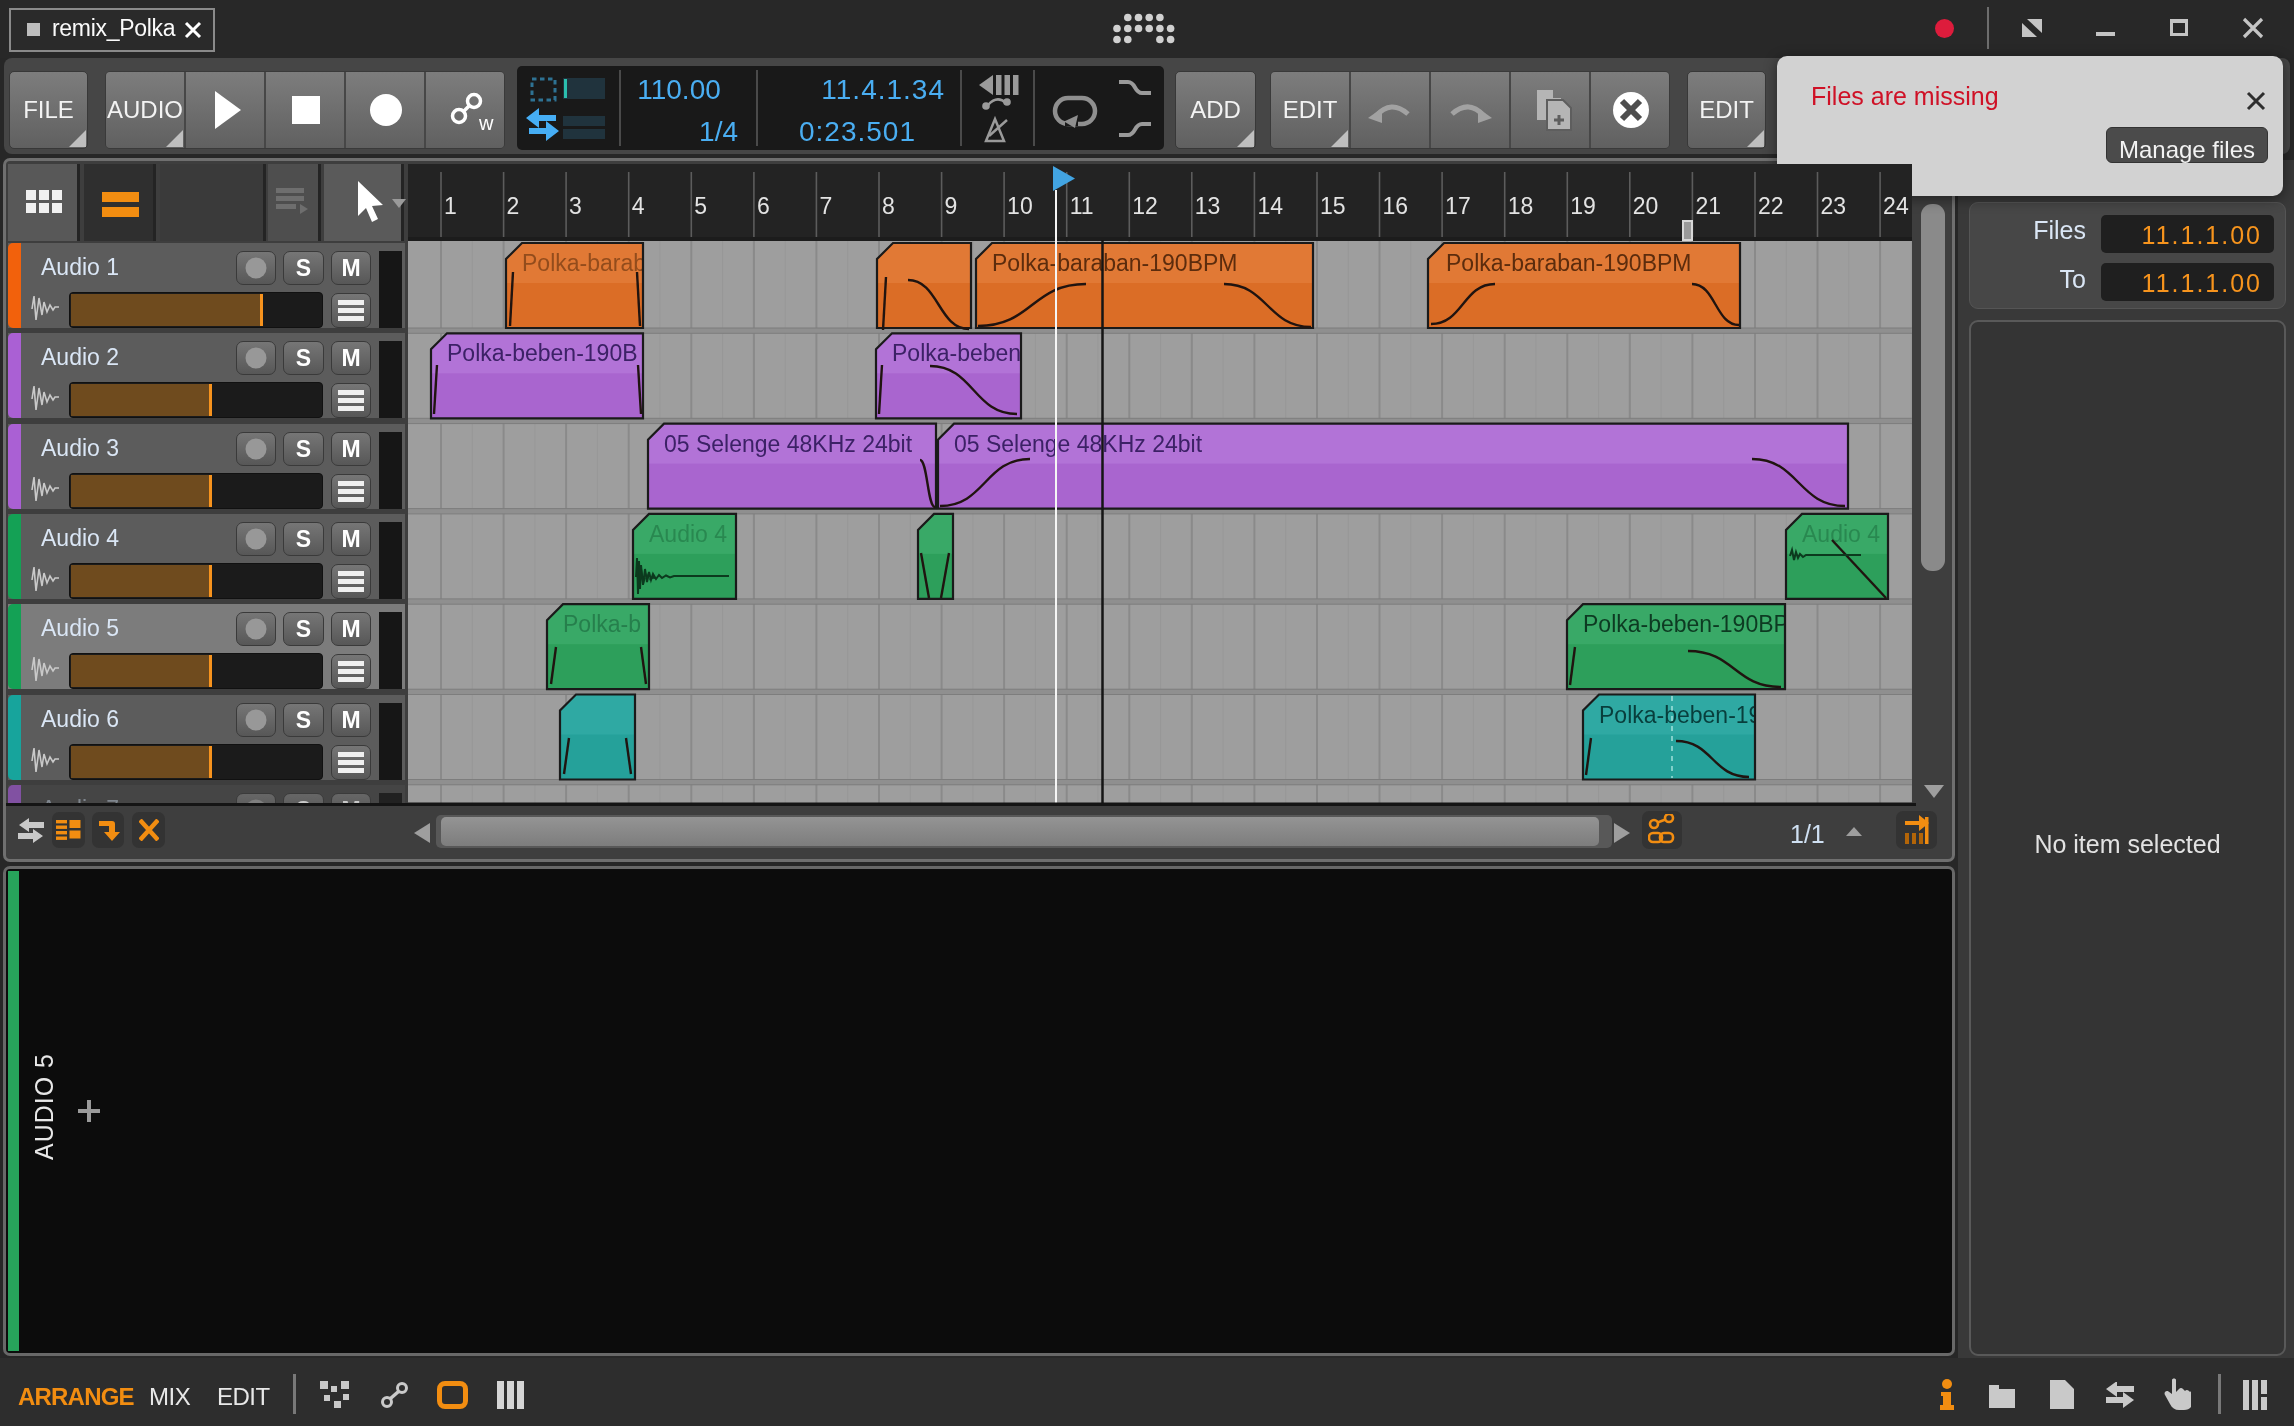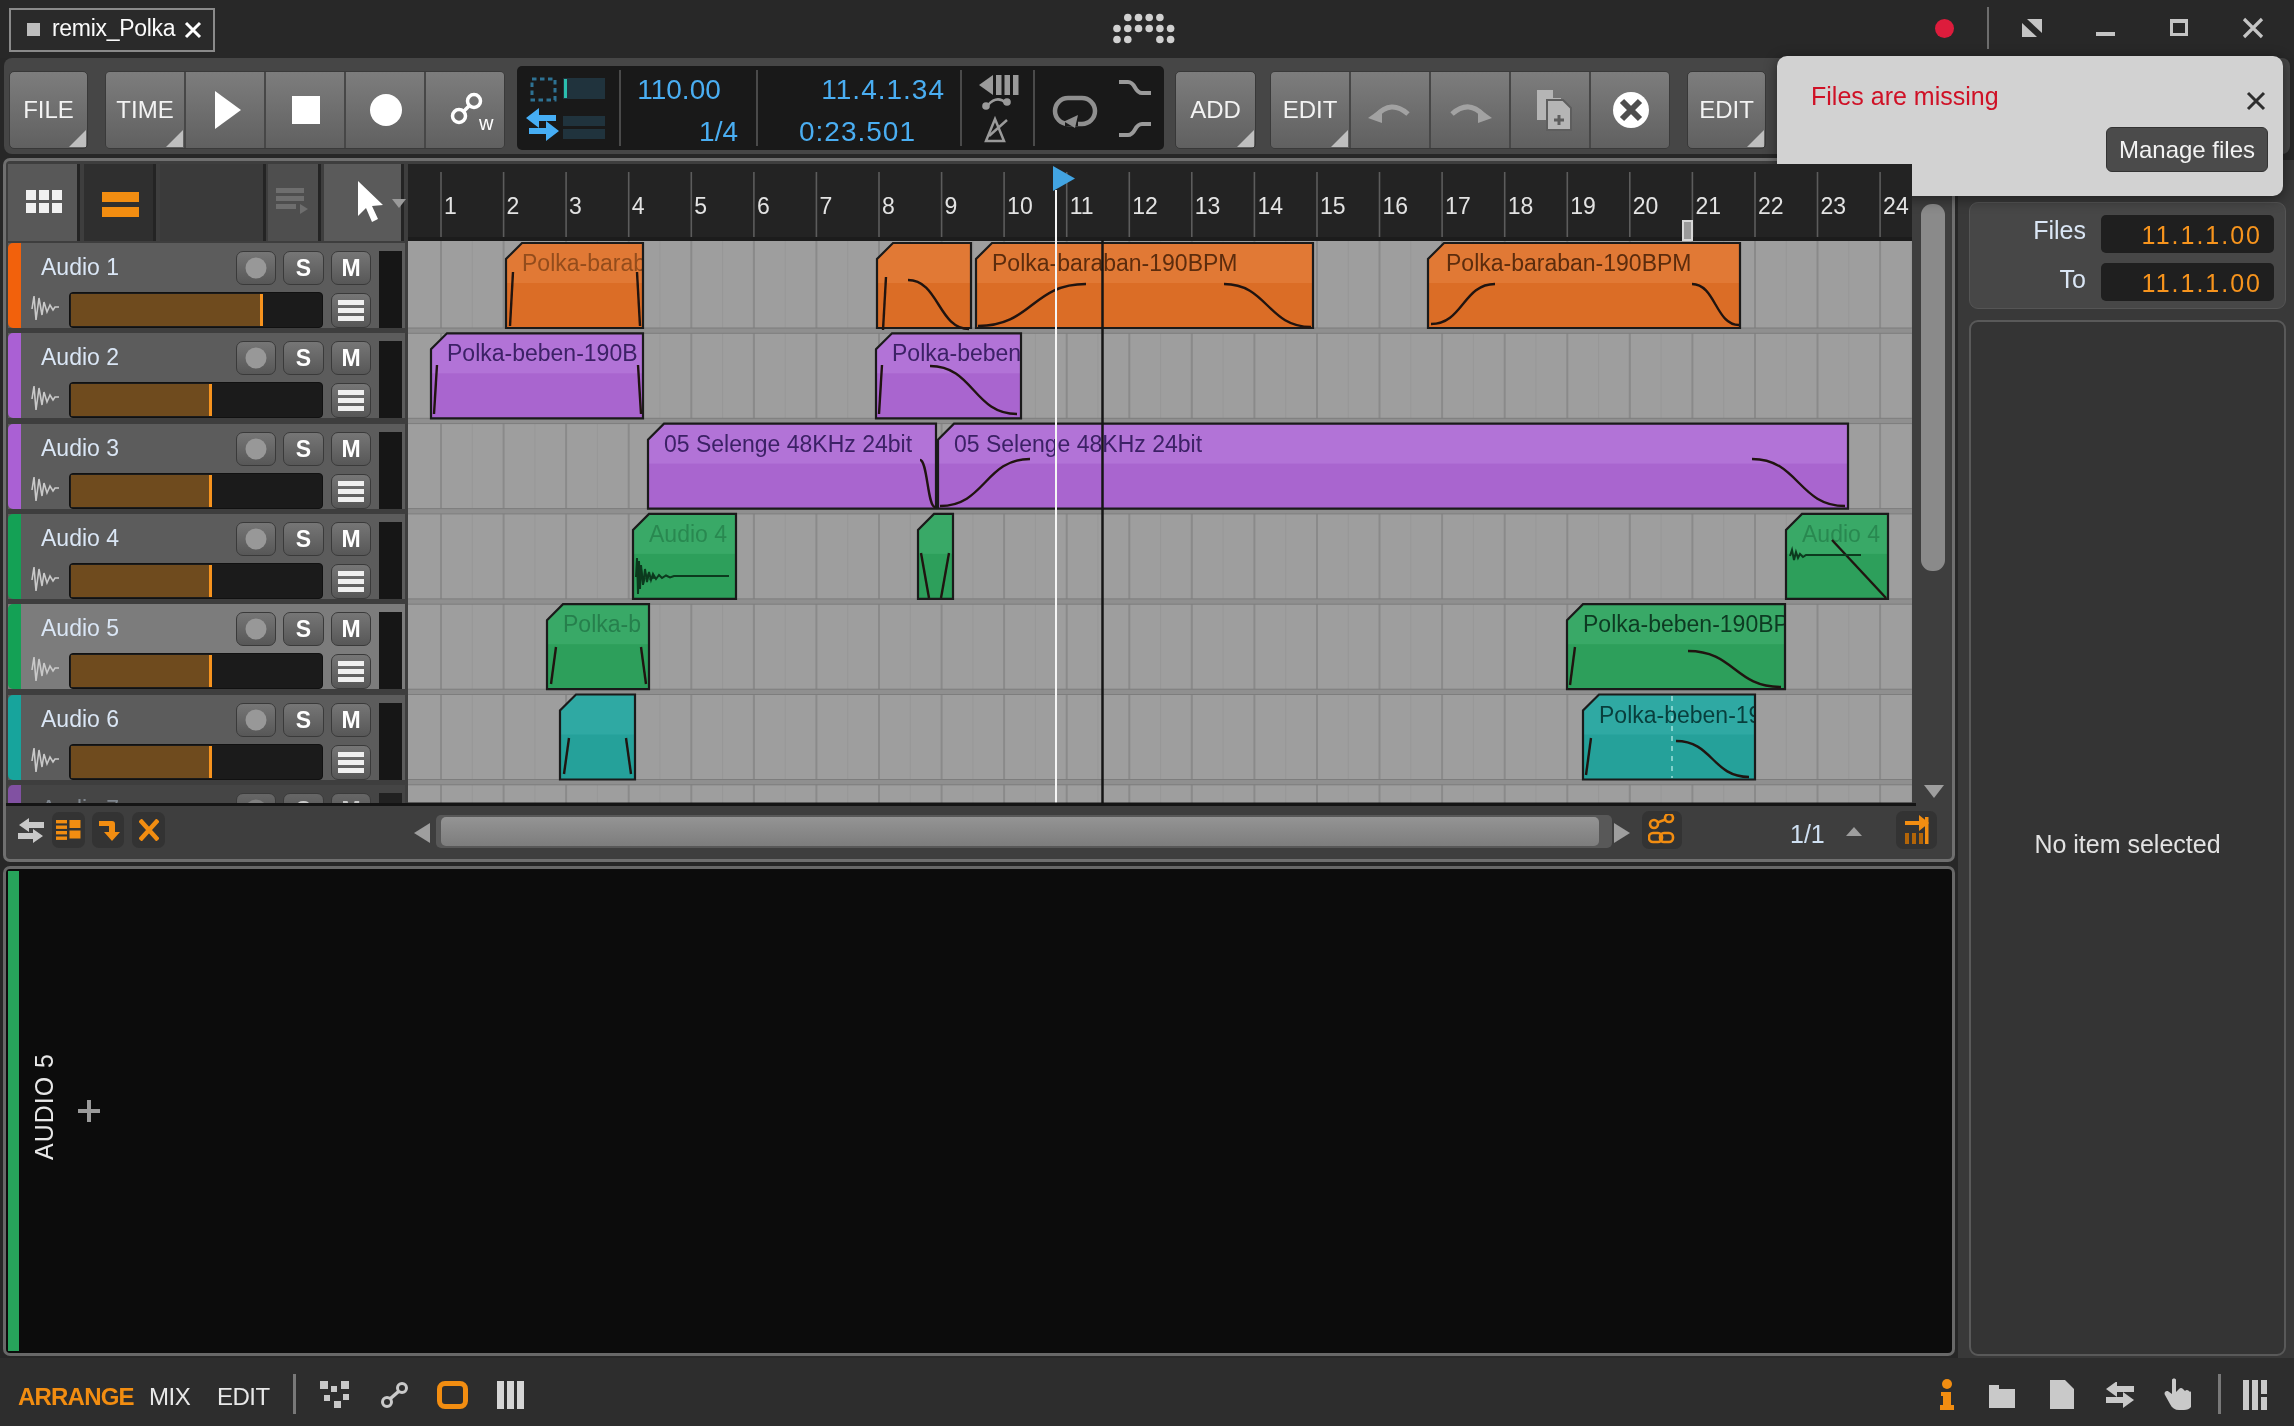--- a/index.html
+++ b/index.html
@@ -41,21 +41,21 @@
     <path d="M1,5 V19 H16 Z" fill="#c4c4c4"></path>
   </svg>
 <div class="a" style="left:2096px;top:32px;width:19px;height:4px;background:#c4c4c4"></div>
 <div class="a" style="left:2170px;top:19px;width:18px;height:17px;border:3px solid #c4c4c4;border-top-width:4px"></div>
 <svg class="a" style="left:2242px;top:17px" width="22" height="22">
     <path d="M2,2 L20,20 M20,2 L2,20" stroke="#c4c4c4" stroke-width="3.2"></path>
   </svg>
 <div class="a" style="left:4px;top:58px;width:2286px;height:96px;background:#464646;border-radius:8px"></div>
 <div class="btn fold" style="left:9px;top:71px;width:79px;height:78px;font-size:24px;line-height:76px">FILE</div>
 <div class="a" style="left:105px;top:71px;width:400px;height:78px;border:1px solid #3a3a3a;border-radius:5px;overflow:hidden">
-<div class="seg fold" style="left:0;width:80px;color:#f3f3f3;font-size:24px;line-height:76px;text-align:center">TIME</div>
+<div class="seg fold" style="left:0;width:80px;color:#f3f3f3;font-size:24px;line-height:76px;text-align:center">AUDIO</div>
 <div class="seg" style="left:80px;width:80px"><svg width="78" height="76">
         <path d="M29,19 L55,38 L29,57 Z" fill="#fff"></path>
       </svg></div>
 <div class="seg" style="left:160px;width:80px"><svg width="78" height="76">
         <rect x="26" y="24" width="28" height="28" fill="#fff"></rect>
       </svg></div>
 <div class="seg" style="left:240px;width:80px"><svg width="78" height="76">
         <circle cx="40" cy="38" r="16" fill="#fff"></circle>
       </svg></div>
 <div class="seg" style="left:320px;width:80px;border-right:none"><svg width="78" height="76">
@@ -412,21 +412,21 @@
     <rect x="0" y="0" width="6" height="30" fill="#c9c9c9"></rect>
     <rect x="9" y="0" width="6" height="30" fill="#c9c9c9"></rect>
     <rect x="18" y="0" width="6" height="14" fill="#c9c9c9"></rect>
     <rect x="18" y="17" width="6" height="13" fill="#c9c9c9"></rect>
   </svg>
 <div class="a" style="left:1777px;top:56px;width:506px;height:140px;background:#d2d2d2;border-radius:10px;box-shadow:0 3px 14px rgba(0,0,0,0.45)"></div>
 <div class="a" style="left:1811px;top:82px;font-size:25px;font-weight:normal;color:#cf1126">Files are missing</div>
 <svg class="a" style="left:2246px;top:91px" width="20" height="20">
     <path d="M2,2 L18,18 M18,2 L2,18" stroke="#2e2e2e" stroke-width="3"></path>
   </svg>
-<div class="a" style="left:2106px;top:127px;width:162px;height:45px;background:#4b4b4b;border-radius:6px;border:1px solid #333;color:#f2f2f2;font-size:24px;text-align:center;line-height:43px">Manage files</div>
+<div class="a" style="left:2106px;top:127px;width:162px;height:36px;background:#4b4b4b;border-radius:6px;border:1px solid #333;color:#f2f2f2;font-size:24px;text-align:center;line-height:43px">Manage files</div>
 <svg class="a" style="left:408px;top:164px" width="1504" height="642" font-family="Liberation Sans">
     <rect x="0" y="0" width="1504" height="76" fill="#232323"></rect>
     <rect x="0" y="76" width="1504" height="566" fill="#9e9e9e"></rect>
     <line x1="33.0" y1="8" x2="33.0" y2="76" stroke="#5c5c5c" stroke-width="1.6"></line>
     <text x="36.0" y="50" font-size="23" fill="#e3e3e3">1</text>
     <line x1="33.0" y1="76" x2="33.0" y2="642" stroke="#8a8a8a" stroke-width="2"></line>
     <line x1="64.3" y1="76" x2="64.3" y2="642" stroke="#979797" stroke-width="1"></line>
     <line x1="95.6" y1="8" x2="95.6" y2="76" stroke="#5c5c5c" stroke-width="1.6"></line>
     <text x="98.6" y="50" font-size="23" fill="#e3e3e3">2</text>
     <line x1="95.6" y1="76" x2="95.6" y2="642" stroke="#8a8a8a" stroke-width="2"></line>

